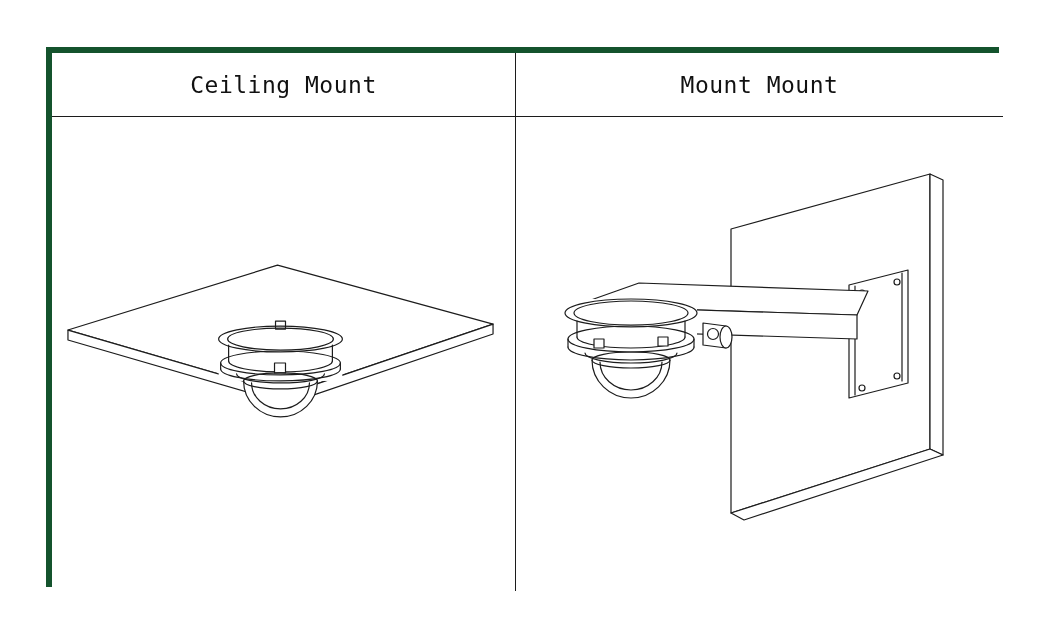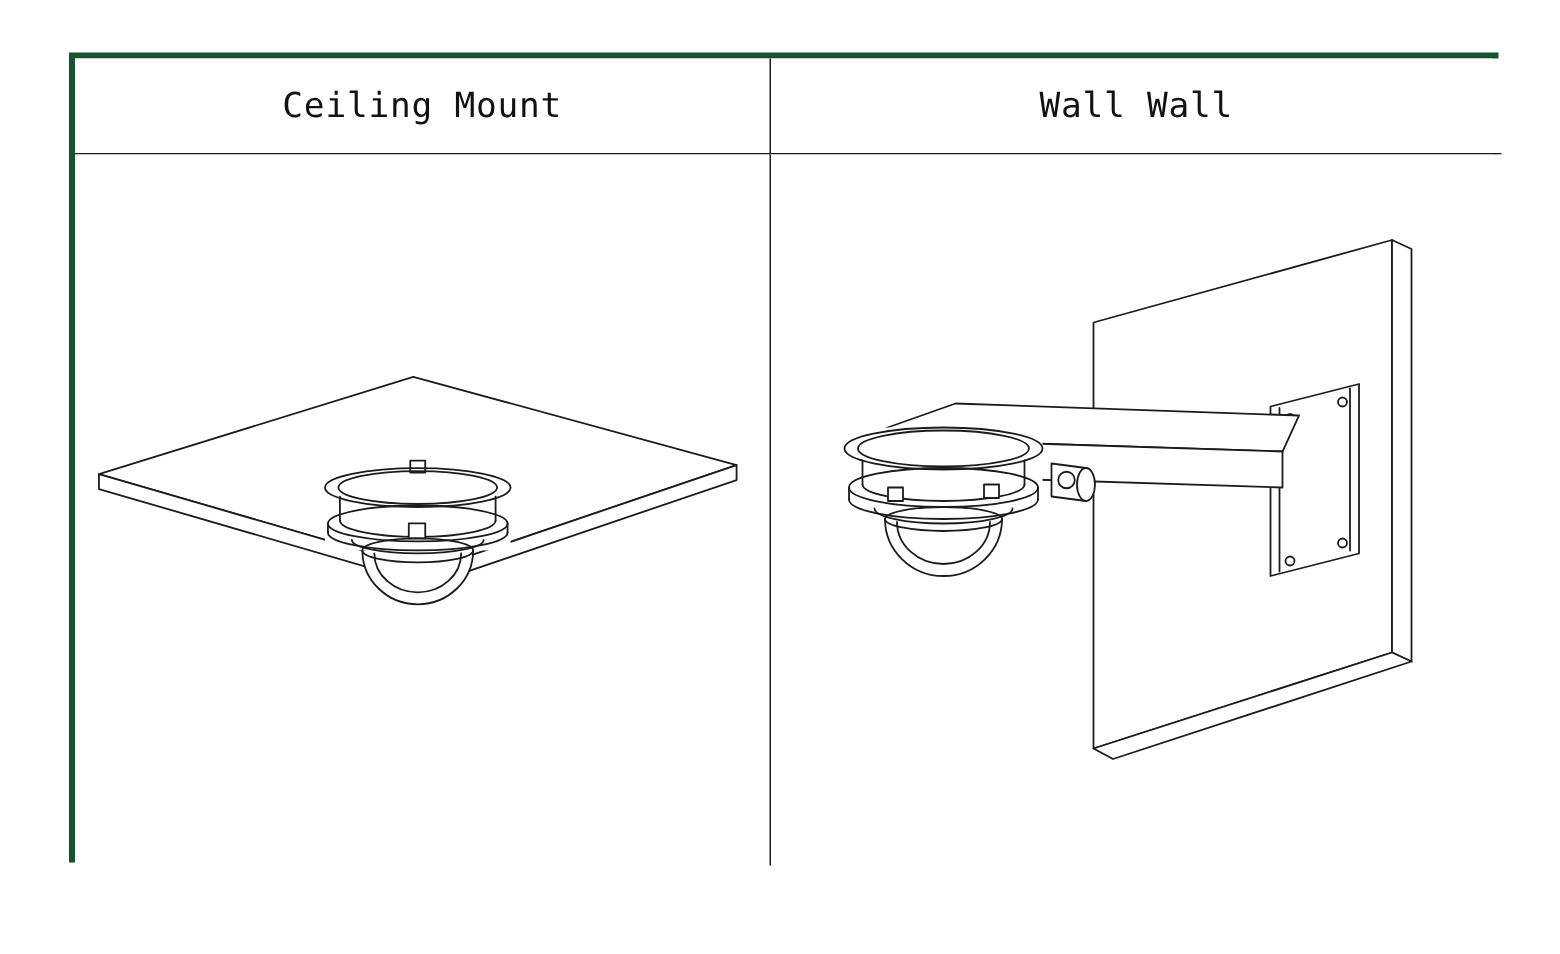--- a/index.html
+++ b/index.html
@@ -9,23 +9,23 @@
     font-family: "DejaVu Sans Mono", "Liberation Mono", monospace;
     overflow: hidden;
   }
   .sheet {
     position: relative;
     width: 1040px; height: 636px;
     background: #ffffff;
   }
   .mount-table {
     position: absolute;
-    left: 46px; top: 35px;
+    left: 46px; top: 47px;
     width: 953px; height: 540px;
-    border: 4px solid #14532d;
+    border: 6px solid #14532d;
     display: grid;
     grid-template-columns: 464px 487px;
     grid-template-rows: 64px 474px;
     background: #ffffff;
   }
   .cell { position: relative; background: #ffffff; }
   .cell.col-left  { border-right: 1px solid #1c1c1c; }
   .cell.row-head  { border-bottom: 1px solid #1c1c1c; }
   .header-cell {
     display: flex; align-items: center; justify-content: center;
@@ -44,21 +44,21 @@
 </head>
 <body>
 
 <div class="sheet">
   <div class="mount-table">
 
     <div class="cell col-left row-head header-cell">
       <span class="header-label">Ceiling Mount</span>
     </div>
     <div class="cell row-head header-cell">
-      <span class="header-label">Wall Wall</span>
+      <span class="header-label">Mount Mount</span>
     </div>
 
     <div class="cell col-left body-cell">
       <svg viewBox="0 0 464 474" fill="none" stroke="#1c1c1c" stroke-width="1.2" stroke-linejoin="round" stroke-linecap="round">
 
         <g>
           <path d="M16,213 L226,148 L442,207 L236,277 Z" fill="#ffffff"></path>
           <path d="M16,213 L236,277 L236,287 L16,223 Z" fill="#ffffff"></path>
           <path d="M236,277 L442,207 L442,217 L236,287 Z" fill="#ffffff"></path>
         </g>

